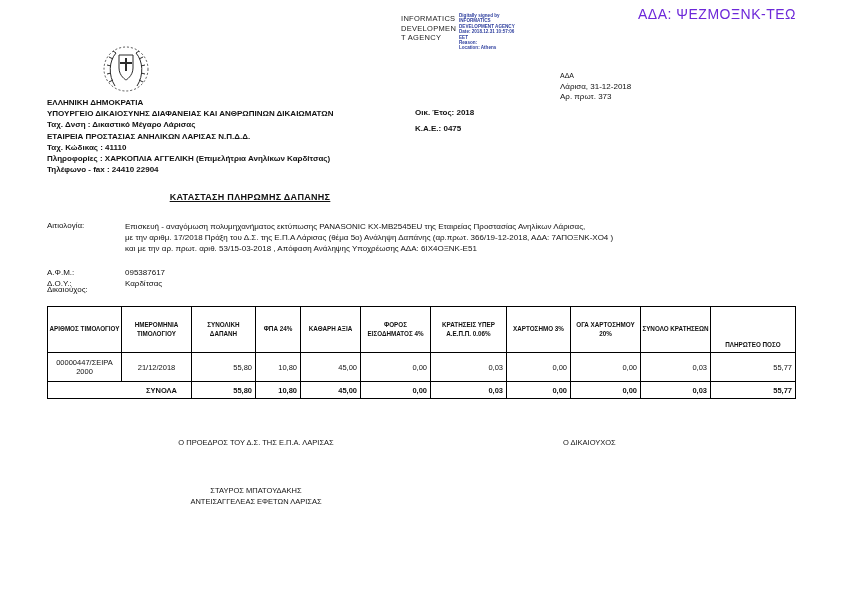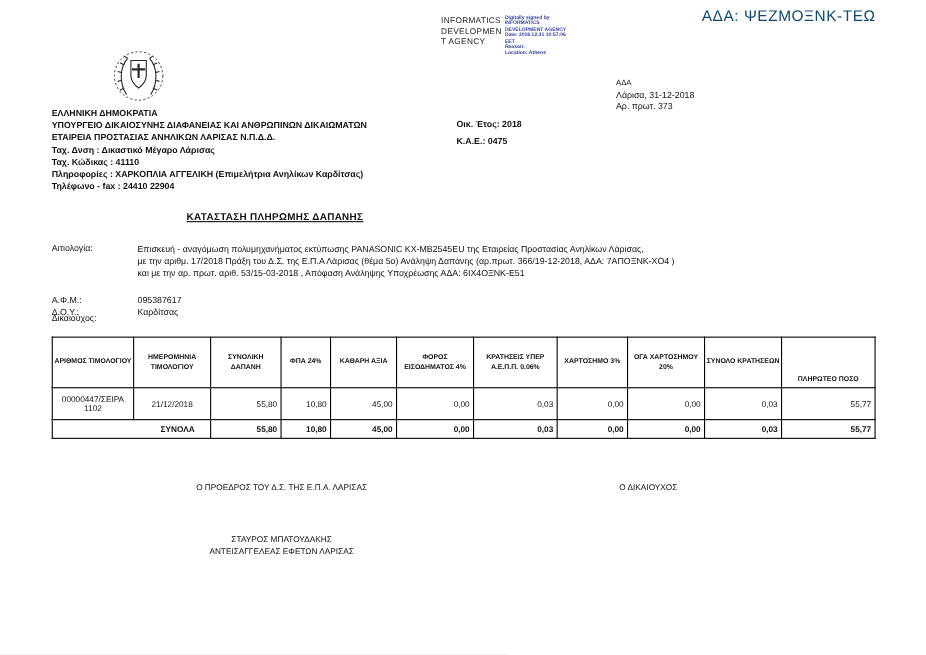--- a/index.html
+++ b/index.html
@@ -6,21 +6,21 @@
   .page{
     position:relative;
     width:842px;height:595px;
     background:#ffffff;
     font-family:"Liberation Sans", sans-serif;
     color:#111;
     overflow:hidden;
     margin:0 auto;
   }
   
-  .ada-top{position:absolute;left:638px;top:6px;font-size:14px;color:#0c4a6e;letter-spacing:.5px;}
+  .ada-top{position:absolute;left:638px;top:6px;font-size:14px;color:#6d28d9;letter-spacing:.5px;}
   
   .ida-block{position:absolute;left:401px;top:14px;font-size:7.5px;line-height:9.5px;color:#1c1c1c;letter-spacing:.3px;}
   .sig-block{position:absolute;left:459px;top:13px;font-size:4.6px;line-height:5.4px;color:#2e3f9e;font-weight:bold;width:70px;}
   
   .emblem{position:absolute;left:103px;top:45px;}
   
   .hdr-right{position:absolute;left:560px;top:71px;font-size:8px;line-height:10.5px;}
   .hdr-right .ada-small{font-size:7px;}
   
   .org{position:absolute;left:47px;top:97px;font-size:8px;line-height:11.2px;font-weight:bold;}
@@ -92,22 +92,22 @@
 
   <div class="hdr-right">
     <div class="ada-small">ΑΔΑ</div>
     <div>Λάρισα, 31-12-2018</div>
     <div>Αρ. πρωτ. 373</div>
   </div>
 
   <div class="org">
     <div>ΕΛΛΗΝΙΚΗ ΔΗΜΟΚΡΑΤΙΑ</div>
     <div>ΥΠΟΥΡΓΕΙΟ ΔΙΚΑΙΟΣΥΝΗΣ ΔΙΑΦΑΝΕΙΑΣ ΚΑΙ ΑΝΘΡΩΠΙΝΩΝ ΔΙΚΑΙΩΜΑΤΩΝ</div>
+    <div>Ταχ. Δνση : Δικαστικό Μέγαρο Λάρισας</div>
     <div>ΕΤΑΙΡΕΙΑ ΠΡΟΣΤΑΣΙΑΣ ΑΝΗΛΙΚΩΝ ΛΑΡΙΣΑΣ Ν.Π.Δ.Δ.</div>
-    <div>Ταχ. Δνση : Δικαστικό Μέγαρο Λάρισας</div>
     <div>Ταχ. Κώδικας : 41110</div>
     <div>Πληροφορίες : ΧΑΡΚΟΠΛΙΑ ΑΓΓΕΛΙΚΗ (Επιμελήτρια Ανηλίκων Καρδίτσας)</div>
     <div>Τηλέφωνο - fax : 24410 22904</div>
   </div>
 
   <div class="fiscal-year">Οικ. Έτος: 2018</div>
   <div class="fiscal-kae">Κ.Α.Ε.: 0475</div>
 
   <div class="doc-title">ΚΑΤΑΣΤΑΣΗ ΠΛΗΡΩΜΗΣ ΔΑΠΑΝΗΣ</div>
 
@@ -150,21 +150,21 @@
         <th>ΧΑΡΤΟΣΗΜΟ 3%</th>
         <th>ΟΓΑ ΧΑΡΤΟΣΗΜΟΥ 20%</th>
         <th>ΣΥΝΟΛΟ ΚΡΑΤΗΣΕΩΝ</th>
         <th class="bottom">ΠΛΗΡΩΤΕΟ ΠΟΣΟ</th>
       </tr>
     </thead>
     <tbody>
       <tr class="data-row">
         <td class="c-center">
           <span class="blk">00000447/ΣΕΙΡΑ</span>
-          <span class="blk">1102</span>
+          <span class="blk">2000</span>
         </td>
         <td class="c-center">21/12/2018</td>
         <td class="c-num">55,80</td>
         <td class="c-num">10,80</td>
         <td class="c-num">45,00</td>
         <td class="c-num">0,00</td>
         <td class="c-num">0,03</td>
         <td class="c-num">0,00</td>
         <td class="c-num">0,00</td>
         <td class="c-num">0,03</td>

